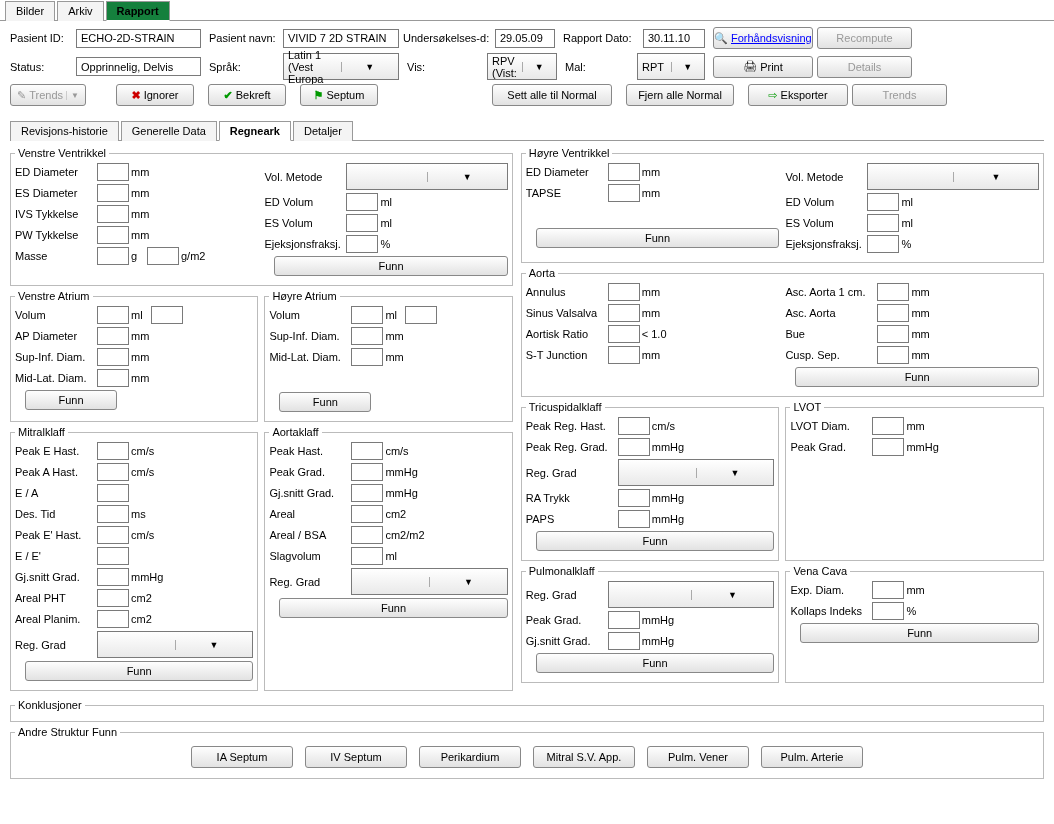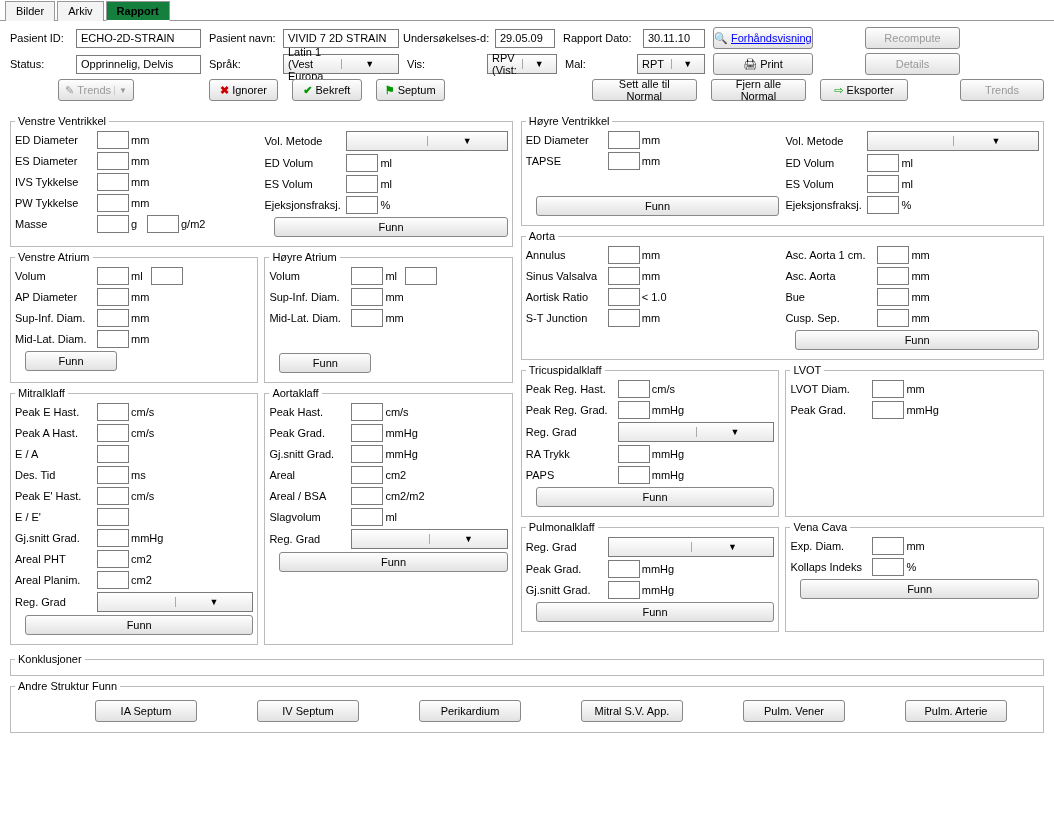--- a/index.html
+++ b/index.html
@@ -4,21 +4,21 @@
 <style>
   * { box-sizing: border-box; margin: 0; padding: 0; }
   body { font-family: Arial, sans-serif; font-size: 11px; color: #000; background: #fff; width: 1054px; }
   .main-tabs { display: flex; border-bottom: 1px solid #999; padding-left: 5px; }
   .main-tab { padding: 3px 10px; border: 1px solid #999; border-bottom: none; margin-right: 2px; background: #f4f4f4; cursor: pointer; position: relative; top: 1px; }
   .main-tab.active { background: #15803d; font-weight: bold; border-bottom: 1px solid #fff; }
   .header-area { padding: 6px 10px; }
   .hdr-row { display: flex; align-items: center; gap: 4px; margin-bottom: 4px; }
   .hdr-label { font-size: 11px; }
   .txtbox { border: 1px solid #7a7a7a; padding: 2px 4px; font-size: 11px; height: 19px; }
-  .btn { border: 1px solid #888; border-radius: 3px; background: linear-gradient(#fefefe,#e2e2e2); padding: 2px 8px; font-size: 11px; height: 22px; cursor: pointer; display: inline-flex; align-items: center; justify-content: center; gap: 3px; margin-left: 48px; }
+  .btn { border: 1px solid #888; border-radius: 3px; background: linear-gradient(#fefefe,#e2e2e2); padding: 2px 8px; font-size: 11px; height: 22px; cursor: pointer; display: inline-flex; align-items: center; justify-content: center; gap: 3px; }
   .btn.disabled { color: #999; }
   .btn.wide { width: 102px; }
   .btn.wide2 { width: 95px; }
   .content { padding: 4px 10px 10px; }
   .sub-tabs { display: flex; border-bottom: 1px solid #999; margin-bottom: 6px; }
   .sub-tab { padding: 3px 10px; border: 1px solid #999; border-bottom: none; margin-right: 2px; background: #f4f4f4; cursor: pointer; position: relative; top: 1px; }
   .sub-tab.active { background: #fff; font-weight: bold; border-bottom: 1px solid #fff; }
   .panels { display: flex; gap: 8px; }
   .left-col { width: 49%; display: flex; flex-direction: column; gap: 0; }
   .right-col { width: 51%; display: flex; flex-direction: column; gap: 0; }
@@ -29,21 +29,21 @@
   .lbl2 { font-size: 11px; width: 90px; }
   .inp { border: 1px solid #7a7a7a; width: 32px; height: 18px; font-size: 11px; padding: 1px 2px; }
   .unit { font-size: 11px; width: 36px; }
   .fbtn { border: 1px solid #888; border-radius: 3px; background: linear-gradient(#fefefe,#e2e2e2); font-size: 11px; height: 20px; cursor: pointer; margin-left: 10px; }
   .grow { flex: 1; }
   .half-row { display: flex; gap: 6px; }
   .half-row > fieldset { flex: 1; }
   .red { color: #c00; font-weight: bold; }
   .green { color: #090; font-weight: bold; }
   .blue-u { color: #00f; text-decoration: underline; }
-  .ddcombo { display:flex; border:1px solid #7a7a7a; background: linear-gradient(#fff,#e9e9e9); height:20px; align-items:center; width:100%; }
+  .ddcombo { display:flex; border:1px solid #7a7a7a; background: linear-gradient(#fff,#e9e9e9); height:27px; align-items:center; width:100%; }
   .ddcombo span { flex:1; padding:0 4px; font-size:11px; }
   .ddcombo .arrow { width:16px; text-align:center; border-left:1px solid #aaa; font-size:9px; }
 </style>
 </head>
 <body>
 
 <div class="main-tabs">
   <div class="main-tab">Bilder</div>
   <div class="main-tab">Arkiv</div>
   <div class="main-tab active">Rapport</div>
@@ -114,20 +114,26 @@
     <button class="btn" style="width:100px;margin-left:10px">
         <span style="color:#090">⇨</span>
         <span>Eksporter</span>
       </button>
     <button class="btn disabled wide2">Trends</button>
   </div>
 </div>
 
 <div class="content">
 
+  <div class="sub-tabs">
+    <div class="sub-tab">Revisjons-historie</div>
+    <div class="sub-tab">Generelle Data</div>
+    <div class="sub-tab active">Regneark</div>
+    <div class="sub-tab">Detaljer</div>
+  </div>
 
   <div class="panels">
 
     <div class="left-col">
       <fieldset>
         <legend>Venstre Ventrikkel</legend>
         <div style="display:flex;gap:6px">
           <div style="flex:1">
             <div class="row">
                 <span class="lbl">ED Diameter</span>

